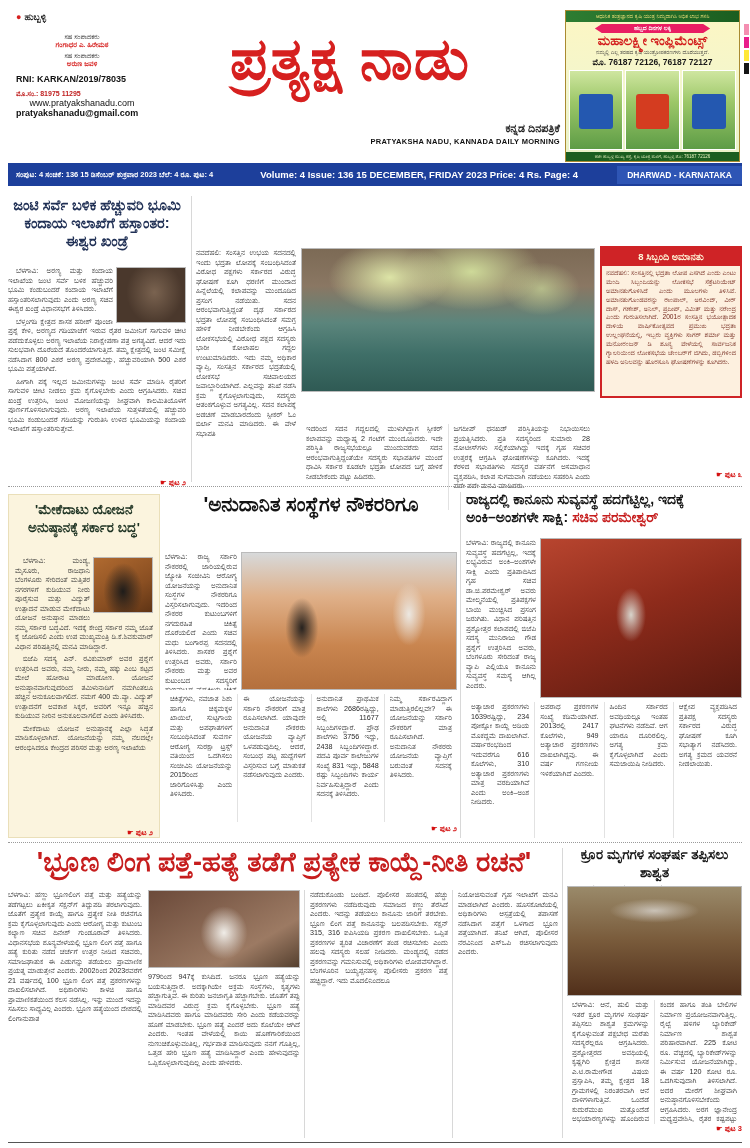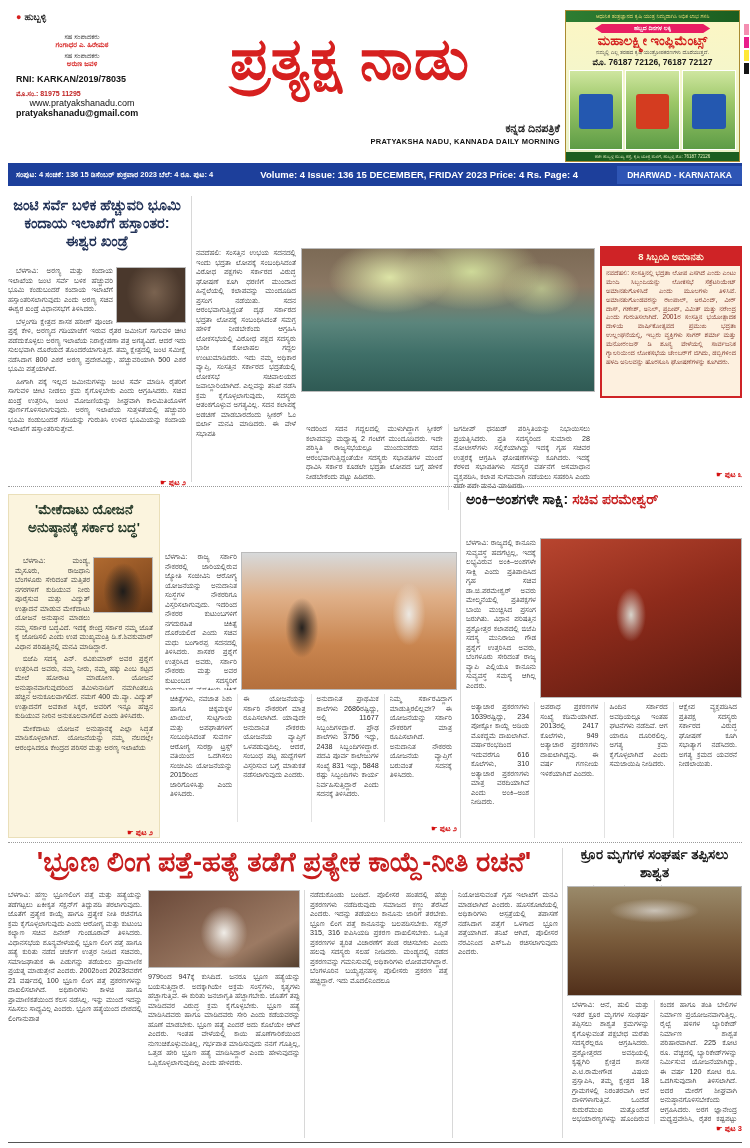--- a/index.html
+++ b/index.html
@@ -171,34 +171,36 @@
     <div class="bt" style="margin-top:20px;height:272px;">
       <div class="photo ph-dks" style="float:right;width:60px;height:56px;margin:1px 0 2px 3px;"></div>
       <p>ಬೆಳಗಾವಿ: ಮಂಡ್ಯ, ಮೈಸೂರು, ರಾಜಧಾನಿ ಬೆಂಗಳೂರು ಸೇರಿದಂತೆ ಮತ್ತಿತರ ನಗರಗಳಿಗೆ ಕುಡಿಯುವ ನೀರು ಪೂರೈಸುವ ಮತ್ತು ವಿದ್ಯುತ್ ಉತ್ಪಾದನೆ ಮಾಡುವ ಮೇಕೆದಾಟು ಯೋಜನೆ ಅನುಷ್ಠಾನ ಮಾಡಲು ನಮ್ಮ ಸರ್ಕಾರ ಬದ್ಧವಿದೆ. ಇದಕ್ಕೆ ಕೇಂದ್ರ ಸರ್ಕಾರ ನಮ್ಮ ಜೊತೆ ಕೈ ಜೋಡಿಸಲಿ ಎಂದು ಉಪ ಮುಖ್ಯಮಂತ್ರಿ ಡಿ.ಕೆ.ಶಿವಕುಮಾರ್ ವಿಧಾನ ಪರಿಷತ್ತಿನಲ್ಲಿ ಮನವಿ ಮಾಡಿದ್ದಾರೆ.</p>
       <p>ಬಿಜೆಪಿ ಸದಸ್ಯ ಎನ್. ರವಿಕುಮಾರ್ ಅವರ ಪ್ರಶ್ನೆಗೆ ಉತ್ತರಿಸಿದ ಅವರು, ನಮ್ಮ ನೀರು, ನಮ್ಮ ಹಕ್ಕು ಎಂಬ ಕಟ್ಟದ ಮೇಲೆ ಹೋರಾಟ ಮಾಡೋಣ. ಯೋಜನೆ ಅನುಷ್ಠಾನವಾಗುವುದರಿಂದ ತಮಿಳುನಾಡಿಗೆ ನಮಗಿಂತಲೂ ಹೆಚ್ಚಿನ ಅನುಕೂಲವಾಗಲಿದೆ. ನಮಗೆ 400 ಮೆ.ವ್ಯಾ. ವಿದ್ಯುತ್ ಉತ್ಪಾದನೆಗೆ ಅವಕಾಶ ಸಿಕ್ಕರೆ, ಅವರಿಗೆ ಇನ್ನೂ ಹೆಚ್ಚಿನ ಕುಡಿಯುವ ನೀರಿನ ಅನುಕೂಲವಾಗಲಿದೆ ಎಂದು ತಿಳಿಸಿದರು.</p>
       <p>ಮೇಕೆದಾಟು ಯೋಜನೆ ಅನುಷ್ಠಾನಕ್ಕೆ ಎಲ್ಲಾ ಸಿದ್ಧತೆ ಮಾಡಿಕೊಳ್ಳಲಾಗಿದೆ. ಯೋಜನೆಯನ್ನು ನಮ್ಮ ನೆಲದಲ್ಲೇ ಆರಂಭಿಸಿದರೂ ಕೇಂದ್ರದ ಪರಿಸರ ಮತ್ತು ಅರಣ್ಯ ಇಲಾಖೆಯ</p>
     </div>
     <div class="more">☛ ಪುಟ ೨</div>
   </div>
 
   <div class="abs h-mid" style="left:165px;top:492px;width:292px;">
+    <div>'ಅನುದಾನಿತ ಸಂಸ್ಥೆಗಳ ನೌಕರರಿಗೂ</div>
   </div>
   <div class="abs bt" style="left:165px;top:552px;width:72px;height:138px;">ಬೆಳಗಾವಿ: ರಾಜ್ಯ ಸರ್ಕಾರಿ ನೌಕರರಲ್ಲಿ ಜಾರಿಯಲ್ಲಿರುವ ಜ್ಯೋತಿ ಸಂಜೀವಿನಿ ಆರೋಗ್ಯ ಯೋಜನೆಯನ್ನು ಅನುದಾನಿತ ಸಂಸ್ಥೆಗಳ ನೌಕರರಿಗೂ ವಿಸ್ತರಿಸಲಾಗುವುದು. ಇದರಿಂದ ನೌಕರರ ಕುಟುಂಬಗಳಿಗೆ ನಗದುರಹಿತ ಚಿಕಿತ್ಸೆ ದೊರೆಯಲಿದೆ ಎಂದು ಸಚಿವ ಮಧು ಬಂಗಾರಪ್ಪ ಸದನದಲ್ಲಿ ತಿಳಿಸಿದರು. ಶಾಸಕರ ಪ್ರಶ್ನೆಗೆ ಉತ್ತರಿಸಿದ ಅವರು, ಸರ್ಕಾರಿ ನೌಕರರು ಮತ್ತು ಅವರ ಕುಟುಂಬದ ಸದಸ್ಯರಿಗೆ ಗುಣಮಟ್ಟದ ವೈದ್ಯಕೀಯ ಚಿಕಿತ್ಸೆ ದೊರಕಿಸುವ ಉದ್ದೇಶದಿಂದ ಯೋಜನೆ ಜಾರಿಯಲ್ಲಿದೆ ಎಂದರು.</div>
   <div class="abs photo ph-assembly" style="left:241px;top:552px;width:216px;height:138px;"></div>
   <div class="abs colrow" style="left:165px;top:694px;width:292px;height:128px;justify-content:space-between;">
     <div class="bt">ಚಿಕಿತ್ಸೆಗಳು, ನವಜಾತ ಶಿಶು ಹಾಗೂ ಚಿಕ್ಕಮಕ್ಕಳ ಖಾಯಿಲೆ, ಸುಟ್ಟಗಾಯ ಮತ್ತು ಅಪಘಾತಗಳಿಗೆ ಸಂಬಂಧಿಸಿದಂತೆ ಸುವರ್ಣ ಆರೋಗ್ಯ ಸುರಕ್ಷಾ ಟ್ರಸ್ಟ್ ವತಿಯಿಂದ ಒದಗಿಸಲು ಸಂಜೀವಿನಿ ಯೋಜನೆಯನ್ನು 2015ರಿಂದ ಜಾರಿಗೊಳಿಸಿತ್ತು ಎಂದು ತಿಳಿಸಿದರು.</div>
     <div class="bt">ಈ ಯೋಜನೆಯನ್ನು ಸರ್ಕಾರಿ ನೌಕರರಿಗೆ ಮಾತ್ರ ರೂಪಿಸಲಾಗಿದೆ. ಯಾವುದೇ ಅನುದಾನಿತ ನೌಕರರು ಯೋಜನೆಯ ವ್ಯಾಪ್ತಿಗೆ ಒಳಪಡುವುದಿಲ್ಲ. ಆದರೆ, ಸಂಬಂಧ ಪಟ್ಟ ಹುದ್ದೆಗಳಿಗೆ ವಿಸ್ತರಿಸುವ ಬಗ್ಗೆ ಮಾತುಕತೆ ನಡೆಸಲಾಗುವುದು ಎಂದರು.</div>
     <div class="bt">ಅನುದಾನಿತ ಪ್ರಾಥಮಿಕ ಶಾಲೆಗಳು 2686ರಷ್ಟಿದ್ದು, ಅಲ್ಲಿ 11677 ಸಿಬ್ಬಂದಿಗಳಿದ್ದಾರೆ. ಪ್ರೌಢ ಶಾಲೆಗಳು 3756 ಇದ್ದು, 2438 ಸಿಬ್ಬಂದಿಗಳಿದ್ದಾರೆ. ಪದವಿ ಪೂರ್ವ ಕಾಲೇಜುಗಳ ಸಂಖ್ಯೆ 831 ಇದ್ದು, 5848 ರಷ್ಟು ಸಿಬ್ಬಂದಿಗಳು ಕಾರ್ಯ ನಿರ್ವಹಿಸುತ್ತಿದ್ದಾರೆ ಎಂದು ಸದನಕ್ಕೆ ತಿಳಿಸಿದರು.</div>
     <div class="bt">ನಿಮ್ಮ ಸರ್ಕಾರವಿದ್ದಾಗ ಮಾಡುತ್ತಿರಲಿಲ್ಲವೇ? ಈ ಯೋಜನೆಯನ್ನು ಸರ್ಕಾರಿ ನೌಕರರಿಗೆ ಮಾತ್ರ ರೂಪಿಸಲಾಗಿದೆ. ಅನುದಾನಿತ ನೌಕರರು ಯೋಜನೆಯ ವ್ಯಾಪ್ತಿಗೆ ಬರುವಂತೆ ಸದನಕ್ಕೆ ತಿಳಿಸಿದರು.</div>
   </div>
   <div class="abs more" style="left:165px;top:824px;width:292px;">☛ ಪುಟ ೨</div>
 
   <div class="abs vdiv" style="left:460px;top:492px;height:346px;"></div>
 
   <div class="abs h-law" style="left:466px;top:490px;width:276px;">
+    <div>ರಾಜ್ಯದಲ್ಲಿ ಕಾನೂನು ಸುವ್ಯವಸ್ಥೆ ಹದಗೆಟ್ಟಿಲ್ಲ, ಇದಕ್ಕೆ</div>
     <div><span>ಅಂಕಿ–ಅಂಶಗಳೇ ಸಾಕ್ಷಿ: </span><span class="red">ಸಚಿವ ಪರಮೇಶ್ವರ್</span></div>
   </div>
   <div class="abs bt" style="left:466px;top:538px;width:70px;height:160px;">ಬೆಳಗಾವಿ: ರಾಜ್ಯದಲ್ಲಿ ಕಾನೂನು ಸುವ್ಯವಸ್ಥೆ ಹದಗೆಟ್ಟಿಲ್ಲ, ಇದಕ್ಕೆ ಲಭ್ಯವಿರುವ ಅಂಕಿ–ಅಂಶಗಳೇ ಸಾಕ್ಷಿ ಎಂದು ಪ್ರತಿಪಾದಿಸಿದ ಗೃಹ ಸಚಿವ ಡಾ.ಜಿ.ಪರಮೇಶ್ವರ್ ಅವರು ಮೇಲ್ಮನೆಯಲ್ಲಿ ಪ್ರತಿಪಕ್ಷಗಳ ಬಾಯಿ ಮುಚ್ಚಿಸಿದ ಪ್ರಸಂಗ ಜರುಗಿತು. ವಿಧಾನ ಪರಿಷತ್ತಿನ ಪ್ರಶ್ನೋತ್ತರ ಕಲಾಪದಲ್ಲಿ ಬಿಜೆಪಿ ಸದಸ್ಯ ಮುನಿರಾಜು ಗೌಡ ಪ್ರಶ್ನೆಗೆ ಉತ್ತರಿಸಿದ ಅವರು, ಬೆಂಗಳೂರು ಸೇರಿದಂತೆ ರಾಜ್ಯ ವ್ಯಾಪಿ ಎಲ್ಲಿಯೂ ಕಾನೂನು ಸುವ್ಯವಸ್ಥೆ ಸಮಸ್ಯೆ ಆಗಿಲ್ಲ ಎಂದರು.</div>
   <div class="abs photo ph-param" style="left:540px;top:538px;width:202px;height:160px;"></div>
   <div class="abs colrow" style="left:466px;top:702px;width:276px;height:136px;">
     <div class="bt">ಅತ್ಯಾಚಾರ ಪ್ರಕರಣಗಳು 1639ರಷ್ಟಿದ್ದು, 234 ಪೋಕ್ಸೋ ಕಾಯ್ದೆ ಅಡಿಯ ಮೊಕದ್ದಮೆ ದಾಖಲಾಗಿವೆ. ವರ್ಷಾರಂಭದಿಂದ ಇದುವರೆಗೂ 616 ಕೊಲೆಗಳು, 310 ಅತ್ಯಾಚಾರ ಪ್ರಕರಣಗಳು ಮಾತ್ರ ವರದಿಯಾಗಿವೆ ಎಂದು ಅಂಕಿ–ಅಂಶ ನೀಡಿದರು.</div>
     <div class="bt">ಅಪರಾಧ ಪ್ರಕರಣಗಳ ಸಂಖ್ಯೆ ಕಡಿಮೆಯಾಗಿದೆ. 2013ರಲ್ಲಿ 2417 ಕೊಲೆಗಳು, 949 ಅತ್ಯಾಚಾರ ಪ್ರಕರಣಗಳು ದಾಖಲಾಗಿದ್ದವು. ಈ ವರ್ಷ ಗಣನೀಯ ಇಳಿಕೆಯಾಗಿದೆ ಎಂದರು.</div>
     <div class="bt">ಹಿಂದಿನ ಸರ್ಕಾರದ ಅವಧಿಯಲ್ಲೂ ಇಂತಹ ಘಟನೆಗಳು ನಡೆದಿವೆ. ಆಗ ಯಾರೂ ದೂರಿರಲಿಲ್ಲ. ಅಗತ್ಯ ಕ್ರಮ ಕೈಗೊಳ್ಳಲಾಗಿದೆ ಎಂದು ಸಮಜಾಯಿಷಿ ನೀಡಿದರು.</div>
     <div class="bt">ಆಕ್ಷೇಪ ವ್ಯಕ್ತಪಡಿಸಿದ ಪ್ರತಿಪಕ್ಷ ಸದಸ್ಯರು ಸರ್ಕಾರದ ವಿರುದ್ಧ ಘೋಷಣೆ ಕೂಗಿ ಸಭಾತ್ಯಾಗ ನಡೆಸಿದರು. ಅಗತ್ಯ ಕ್ರಮದ ಯವರನೆ ನೀಡಲಾಯಿತು.</div>
   </div>

